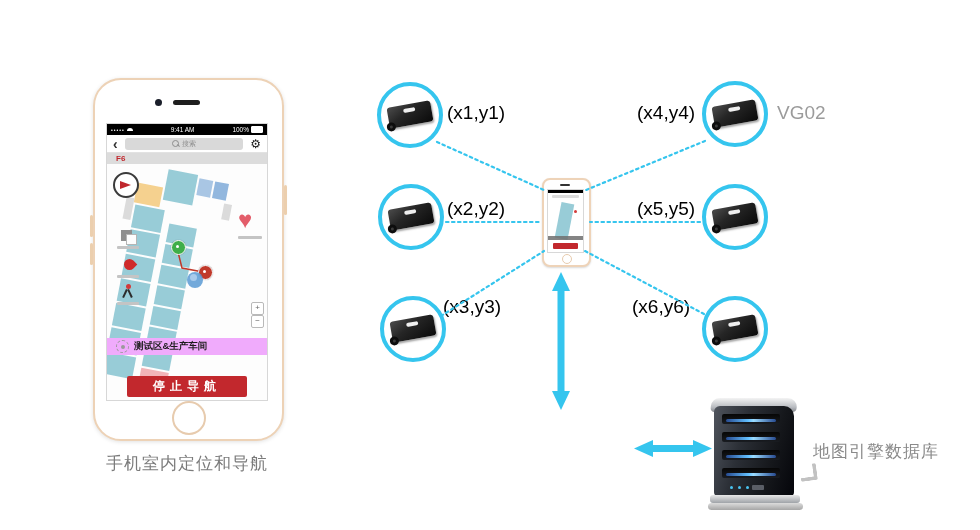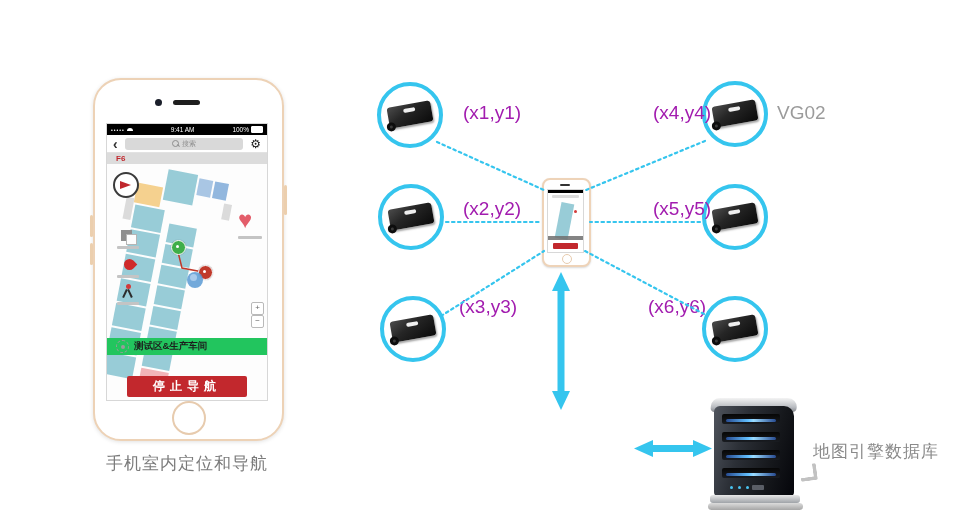--- a/index.html
+++ b/index.html
@@ -53,39 +53,39 @@
   .heart{position:absolute;left:131px;top:44px;font-size:24px;color:#e35d6a;line-height:1;}
   .tinybar{position:absolute;height:3px;background:#c4c4c4;border-radius:1px;}
   .sideicon{position:absolute;}
   .sq1{left:14px;top:66px;width:11px;height:11px;background:#8f8f8f;}
   .sq2{left:19px;top:70px;width:9px;height:9px;border:1px solid #b5b5b5;background:#fdfdfd;}
   .drop{left:17px;top:95px;width:11px;height:11px;background:#cf2b2b;border-radius:50% 0 50% 50%;transform:rotate(45deg);}
   .pinleg{position:absolute;width:1.5px;height:9px;background:#2c2c2c;}
   .pindot{position:absolute;left:4.5px;top:-2px;width:5px;height:5px;border-radius:50%;background:#d23a3a;}
   .zbtn{position:absolute;left:144px;width:11px;height:11px;background:#fff;border:1px solid #b9b9b9;border-radius:2px;
         font-size:8px;line-height:10px;text-align:center;color:#666;}
-  .destbar{position:absolute;left:0;top:174px;width:160px;height:17px;background:#22c55e;display:flex;align-items:center;}
+  .destbar{position:absolute;left:0;top:174px;width:160px;height:17px;background:#f0abfc;display:flex;align-items:center;}
   .destcompass{width:11px;height:11px;border:1.5px dashed #9a9a9a;border-radius:50%;margin:0 5px 0 9px;position:relative;}
   .destcompass::after{content:"";position:absolute;left:3.5px;top:3.5px;width:4px;height:4px;border-radius:50%;background:#9a9a9a;}
   .desttxt{font-size:9.5px;font-weight:bold;color:#1c1c1c;}
   .instbar{position:absolute;left:0;top:191px;width:160px;height:17px;background:rgba(108,108,108,.9);
            color:#fff;font-size:8.5px;display:flex;align-items:center;justify-content:center;}
   .stopbtn{position:absolute;left:20px;top:212px;width:120px;height:21px;background:#c2282d;border-radius:2px;
            color:#fff;font-size:12px;font-weight:bold;letter-spacing:5px;display:flex;align-items:center;justify-content:center;}
   .caption{position:absolute;left:106px;top:452px;font-size:17px;color:#7b7b7b;letter-spacing:1px;}
   
   .beacon{position:absolute;width:58px;height:58px;border:4px solid #35c5ee;border-radius:50%;}
   .device{position:absolute;left:7px;top:18px;width:44px;height:21px;border-radius:3px;transform:rotate(-10deg);
           background:linear-gradient(150deg,#4c4c4c 0%,#262626 40%,#0a0a0a 100%);box-shadow:1px 2px 2px rgba(0,0,0,.35);}
   .device::after{content:"";position:absolute;left:16px;top:4px;width:12px;height:4px;border-radius:2px;background:#efefef;}
   .ear{position:absolute;left:-3px;bottom:-3px;width:9px;height:9px;border-radius:50%;background:#0d0d0d;}
   .ear::after{content:"";position:absolute;left:3px;top:3px;width:3px;height:3px;border-radius:50%;background:#3a3a3a;}
   .b1{left:377px;top:82px}.b2{left:378px;top:184px}.b3{left:380px;top:296px}
   .b4{left:702px;top:81px}.b5{left:702px;top:184px}.b6{left:702px;top:296px}
-  .coord{position:absolute;font-size:19px;color:#a21caf;margin-left:16px;}
+  .coord{position:absolute;font-size:19px;color:#000000;}
   .c1{left:447px;top:102px}.c2{left:447px;top:198px}.c3{left:443px;top:296px}
   .c4{left:637px;top:102px}.c5{left:637px;top:198px}.c6{left:632px;top:296px}
   .vg02{position:absolute;left:777px;top:102px;font-size:19px;color:#9b9b9b;}
   
   .mini{position:absolute;left:542px;top:178px;width:45px;height:85px;background:#fff;border:2px solid #eed3b8;
         border-radius:8px;box-shadow:0 1px 2px rgba(0,0,0,.15);}
   .mspeaker{position:absolute;left:16px;top:4px;width:10px;height:2px;border-radius:1px;background:#333;}
   .mscreen{position:absolute;left:3px;top:9px;width:35px;height:62px;border:1px solid #d8d8d8;background:#fff;overflow:hidden;}
   .mstatus{position:absolute;left:0;top:0;width:100%;height:3px;background:#000;}
   .msearch{position:absolute;left:4px;top:5px;width:27px;height:3px;background:#dcdcdc;border-radius:1px;}

